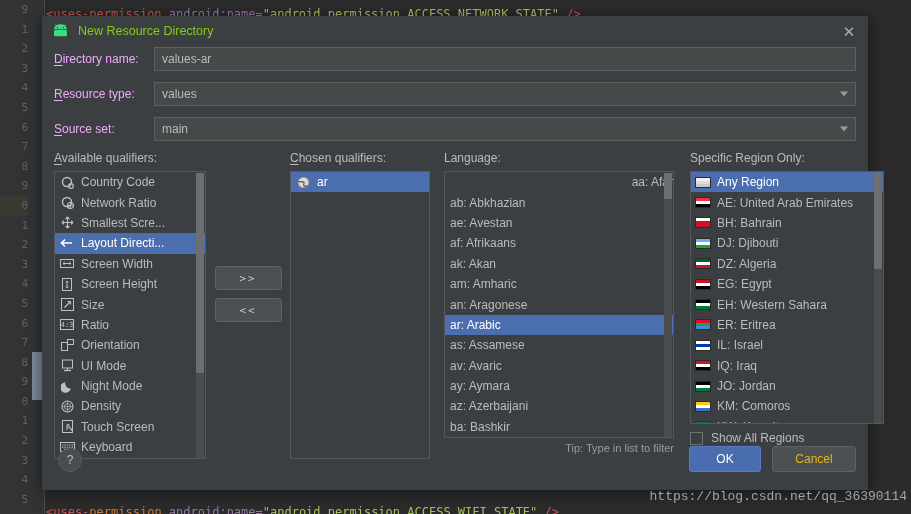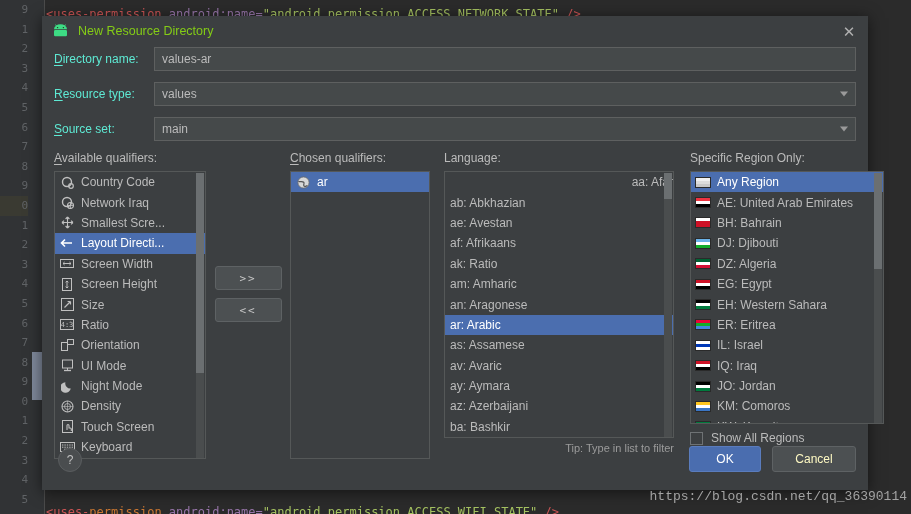--- a/index.html
+++ b/index.html
@@ -55,21 +55,21 @@
   .title-text { font-size:12.5px; color:#84cc16; }
   .close-btn {
     position:absolute; right:8px; top:4px; width:22px; height:22px;
     display:flex; align-items:center; justify-content:center;
     color:#b0b0b0; font-size:15px; line-height:1; cursor:pointer;
   }
 
   .form { padding:0 12px; }
   .form-row { display:flex; align-items:center; height:26px; margin-bottom:9px; }
   .form-row .lbl {
-    width:100px; font-size:12px; color:#5eead4; flex:0 0 auto;
+    width:100px; font-size:12px; color:#f0abfc; flex:0 0 auto;
   }
   .mn { text-decoration: underline; text-underline-offset:2px; }
   .field {
     flex:1; height:24px; box-sizing:border-box;
     background:#45494a; border:1px solid #5e6060;
     color:#bbbbbb; font-size:12px;
     display:flex; align-items:center; padding:0 7px;
     position:relative;
   }
   .field.combo { padding-right:22px; }
@@ -137,21 +137,21 @@
   }
   .ok-btn {
     position:absolute; right:107px; top:4px; width:70px; height:24px;
     background:#4a6daf; border:1px solid #5a7cbd; border-radius:3px;
     color:#ffffff; font-size:12px; font-weight:normal;
     display:flex; align-items:center; justify-content:center; cursor:pointer;
   }
   .cancel-btn {
     position:absolute; right:12px; top:4px; width:82px; height:24px;
     background:#4c5052; border:1px solid #5e6264; border-radius:3px;
-    color:#fef9c3; font-size:12px;
+    color:#eab308; font-size:12px;
     display:flex; align-items:center; justify-content:center; cursor:pointer;
   }
 
   .watermark {
     position:absolute; right:4px; top:489px;
     font-size:13px; color:#a3a3a3;
     font-family:Liberation Mono, monospace;
   }
 
   
@@ -257,21 +257,21 @@
               <span>Country Code</span>
             </div>
             <div class="lrow">
               <span class="ic">
                 <svg width="13" height="13">
                   <circle cx="6" cy="6" r="4.5" fill="none" stroke="#c0c0c0" stroke-width="1.4"></circle>
                   <circle cx="9.5" cy="9.5" r="3" fill="none" stroke="#c0c0c0" stroke-width="1.1"></circle>
                   <path d="M7 9.5h5M9.5 6.5v6" stroke="#c0c0c0" stroke-width=".8"></path>
                 </svg>
               </span>
-              <span>Network Iraq</span>
+              <span>Network Ratio</span>
             </div>
             <div class="lrow">
               <span class="ic">
                 <svg width="13" height="13">
                   <path d="M6.5 1v11M1 6.5h11M6.5 1 4.6 3M6.5 1 8.4 3M6.5 12 4.6 10M6.5 12 8.4 10M1 6.5 3 4.6M1 6.5 3 8.4M12 6.5 10 4.6M12 6.5 10 8.4" fill="none" stroke="#c0c0c0" stroke-width="1.1"></path>
                 </svg>
               </span>
               <span>Smallest Scre...</span>
             </div>
             <div class="lrow sel">
@@ -408,21 +408,21 @@
             <div class="lrow" style="padding-left: 5px;">
               <span>ab: Abkhazian</span>
             </div>
             <div class="lrow" style="padding-left: 5px;">
               <span>ae: Avestan</span>
             </div>
             <div class="lrow" style="padding-left: 5px;">
               <span>af: Afrikaans</span>
             </div>
             <div class="lrow" style="padding-left: 5px;">
-              <span>ak: Ratio</span>
+              <span>ak: Akan</span>
             </div>
             <div class="lrow" style="padding-left: 5px;">
               <span>am: Amharic</span>
             </div>
             <div class="lrow" style="padding-left: 5px;">
               <span>an: Aragonese</span>
             </div>
             <div class="lrow sel" style="padding-left: 5px;">
               <span>ar: Arabic</span>
             </div>

